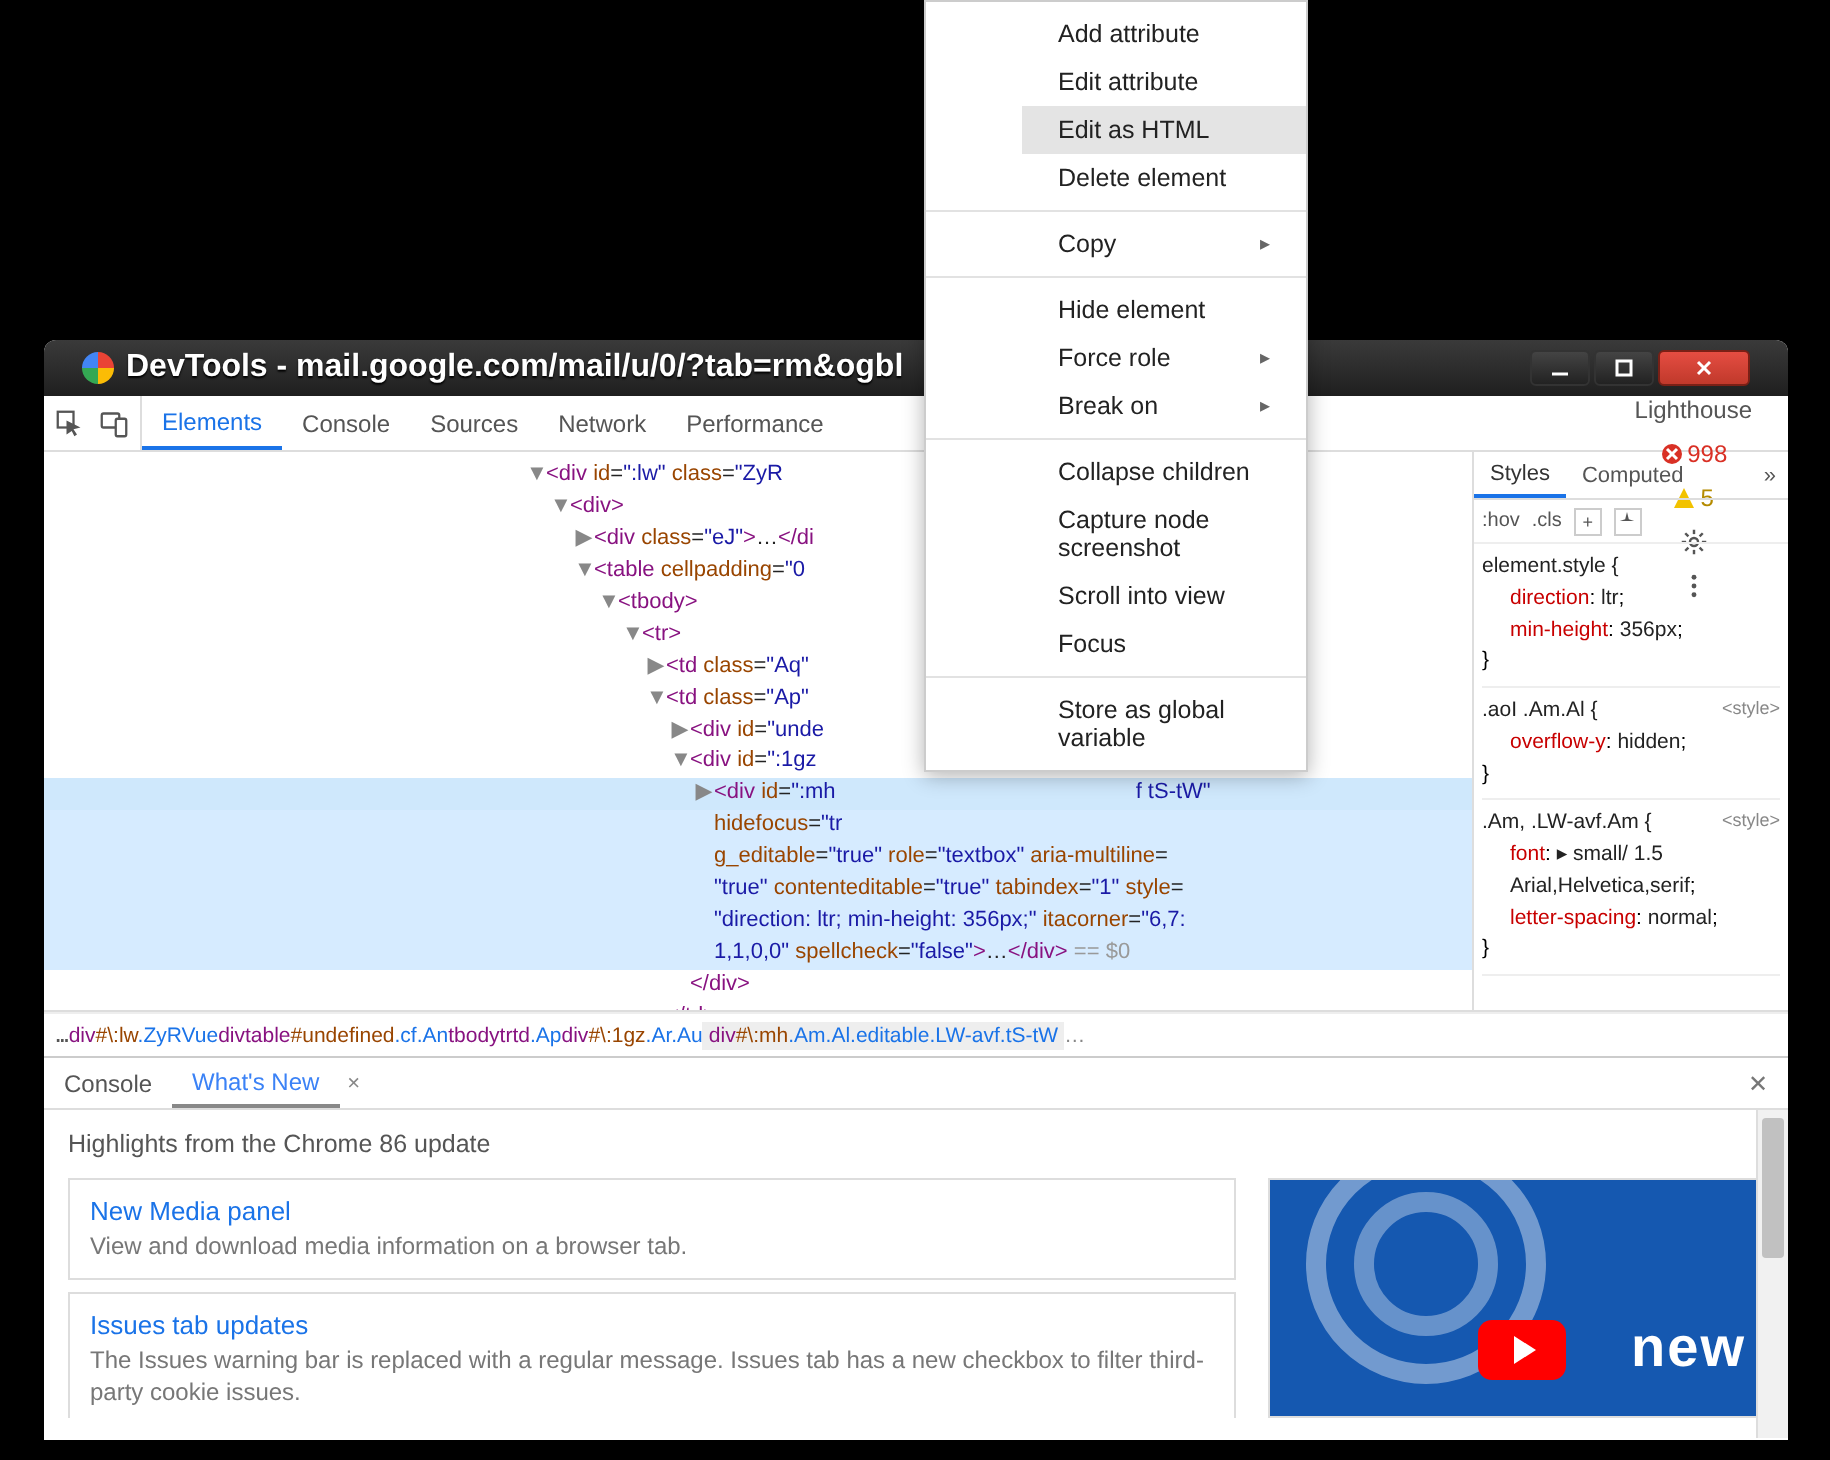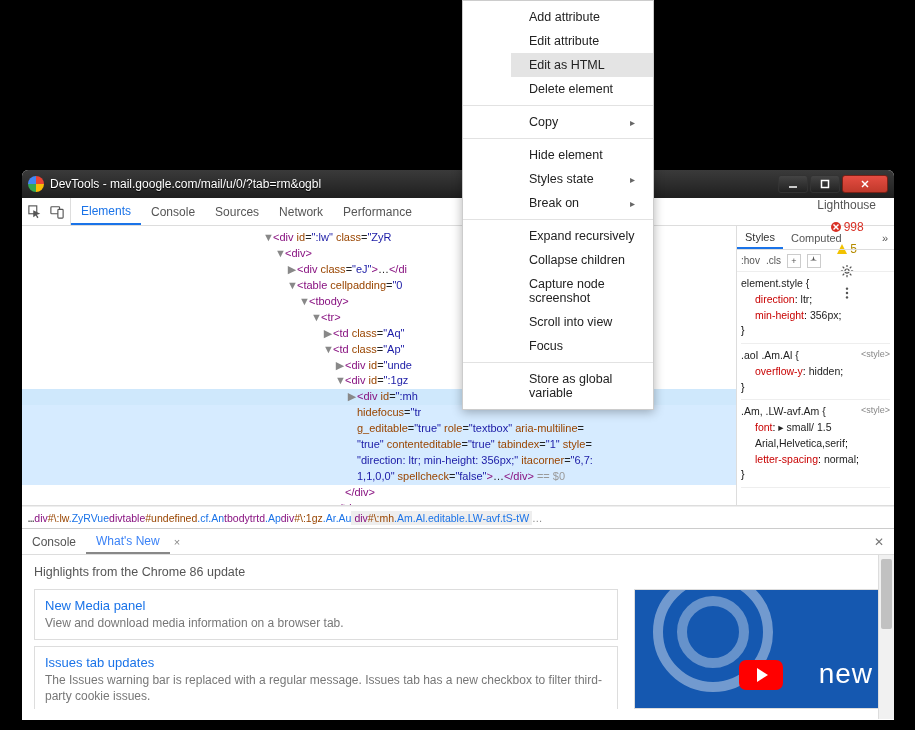--- a/index.html
+++ b/index.html
@@ -1,21 +1,21 @@
 <!DOCTYPE html>
 <html><head>
 <meta charset="utf-8">
 <style>
 * { margin: 0; padding: 0; box-sizing: border-box; font-family: -apple-system, "Segoe UI", Arial, sans-serif; }
 body { background: #000; width: 915px; height: 730px; overflow: hidden; position: relative; }
 
 .window { position: absolute; left: 22px; top: 170px; width: 872px; height: 550px; background: #fff; border-radius: 6px 6px 0 0; box-shadow: 0 0 20px rgba(0,0,0,0.5); }
 
 
-.titlebar { background: linear-gradient(#3a3a3a, #1f1f1f); height: 28px; display: flex; align-items: center; border-radius: 6px 6px 0 0; padding: 0 6px; color: #fff; font-size: 12px; }
+.titlebar { background: linear-gradient(#3a3a3a, #1f1f1f); height: 28px; display: flex; align-items: center; border-radius: 6px 6px 0 0; padding: 0 19px; color: #fff; font-size: 16px; font-weight: bold; }
 .titlebar-icon { width: 16px; height: 16px; margin-right: 6px; border-radius: 50%; background: conic-gradient(#ea4335 0 90deg, #fbbc05 90deg 180deg, #34a853 180deg 270deg, #4285f4 270deg); }
 .titlebar-text { flex: 1; text-shadow: 0 1px 1px #000; }
 .win-controls { display: flex; gap: 2px; }
 .win-btn { width: 30px; height: 18px; border: 1px solid #333; background: linear-gradient(#444,#222); border-radius: 3px; display: flex; align-items: center; justify-content: center; }
 .win-btn.close { background: linear-gradient(#e54d42,#c0392b); border-color: #7a2016; width: 46px; }
 .win-btn svg { width: 10px; height: 10px; }
 
 
 .toolbar { height: 28px; border-bottom: 1px solid #ddd; display: flex; align-items: center; font-size: 12px; color: #555; }
 .toolbar .tool-left { display: flex; align-items: center; padding: 0 6px; gap: 8px; border-right: 1px solid #ddd; height: 100%; }
@@ -75,21 +75,21 @@
 .cards { margin-top: 10px; display: flex; gap: 16px; height: 120px; }
 .cardcol { flex: 1; display: flex; flex-direction: column; gap: 6px; overflow: hidden; }
 .card { border: 1px solid #ddd; padding: 8px 10px; }
 .card .ct { color: #1a73e8; font-size: 13px; margin-bottom: 2px; }
 .card .cd { color: #777; font-size: 12px; line-height: 1.35; }
 .thumb { width: 248px; background: #1558b0; position: relative; border: 1px solid #ddd; overflow:hidden; }
 .thumb .circles { position:absolute; left:18px; top:-18px; width:120px; height:120px; border:10px solid rgba(255,255,255,.4); border-radius:50%; }
 .thumb .circles::after { content:""; position:absolute; inset:14px; border:10px solid rgba(255,255,255,.35); border-radius:50%; }
 .thumb .play { position:absolute; left:104px; top:70px; width:44px; height:30px; background:#f00; border-radius:7px; display:flex; align-items:center; justify-content:center; }
 .thumb .play::after { content:""; border-left:11px solid #fff; border-top:7px solid transparent; border-bottom:7px solid transparent; margin-left:3px; }
-.thumb .txt { position:absolute; right:8px; bottom:18px; color:#fff; font-size:28px; font-weight:400; letter-spacing:1px; }
+.thumb .txt { position:absolute; right:8px; bottom:18px; color:#fff; font-size:28px; font-weight:700; letter-spacing:1px; }
 
 .vscroll { position: absolute; right: 0; width: 16px; background: #f1f1f1; border-left: 1px solid #ddd; }
 .thumbbar { background: #c1c1c1; position: absolute; left: 2px; right: 2px; border-radius: 2px; }
 
 
 .ctx { position: absolute; left: 462px; top: 0; width: 192px; background: #fff; box-shadow: 0 2px 10px rgba(0,0,0,.3); border: 1px solid #ccc; font-size: 12.5px; color: #222; z-index: 100; padding: 4px 0; }
 .ctx .mi { padding: 5px 18px; display: flex; align-items: center; justify-content: space-between; cursor: default; margin-left: 48px; }
 .ctx .mi.hov { background: #e4e4e4; }
 .ctx .sep { height: 1px; background: #e2e2e2; margin: 4px 0; }
 .ctx .sub::after { content: "▸"; color: #666; font-size: 10px; }
@@ -250,23 +250,22 @@
 
 <div class="ctx" id="ctx">
     <div class="mi">Add attribute</div>
     <div class="mi">Edit attribute</div>
     <div class="mi hov">Edit as HTML</div>
     <div class="mi">Delete element</div>
     <div class="sep"></div>
     <div class="mi sub">Copy</div>
     <div class="sep"></div>
     <div class="mi">Hide element</div>
-    <div class="mi sub">Styles state</div>
+    <div class="mi sub">Force role</div>
     <div class="mi sub">Break on</div>
     <div class="sep"></div>
-    <div class="mi">Expand recursively</div>
     <div class="mi">Collapse children</div>
     <div class="mi">Capture node screenshot</div>
     <div class="mi">Scroll into view</div>
     <div class="mi">Focus</div>
     <div class="sep"></div>
     <div class="mi">Store as global variable</div>
   </div>
 
 </body></html>

